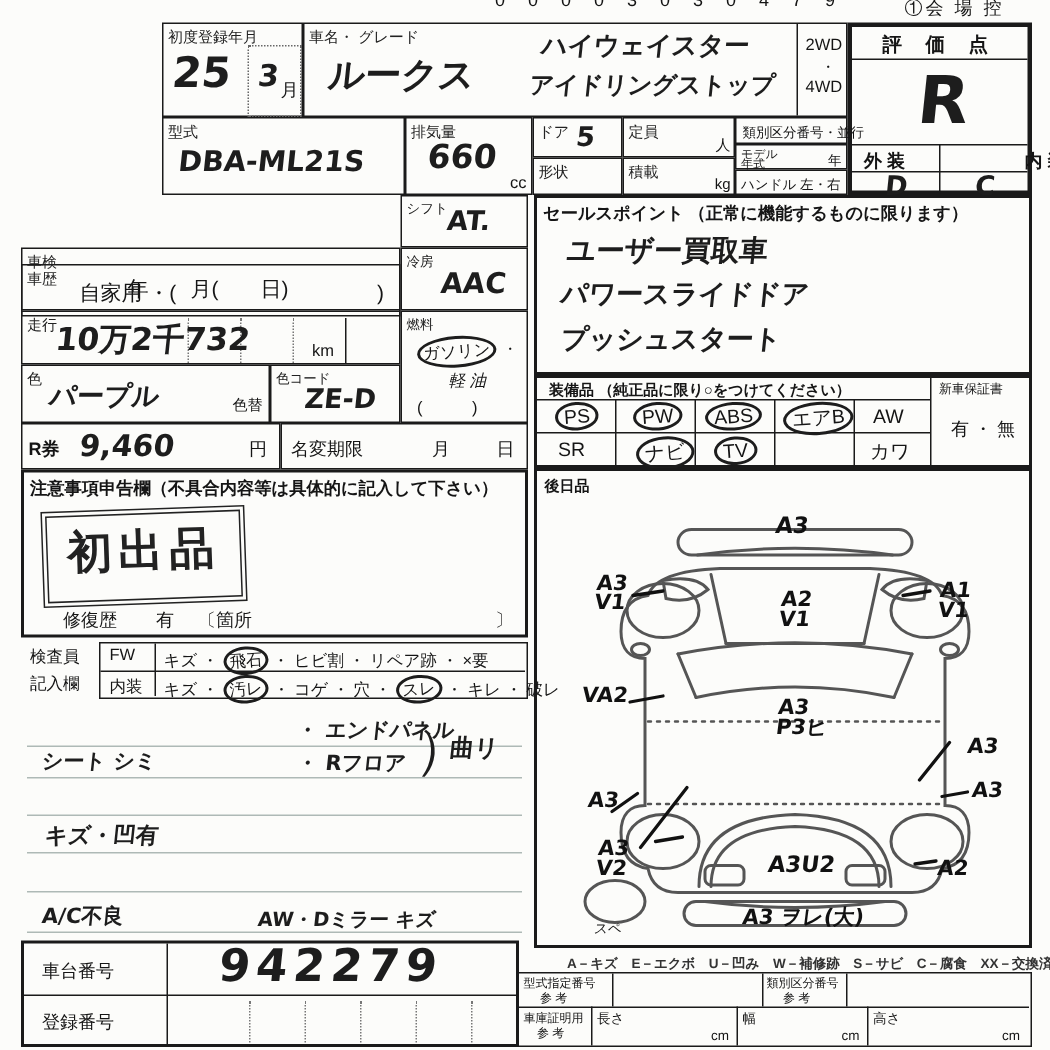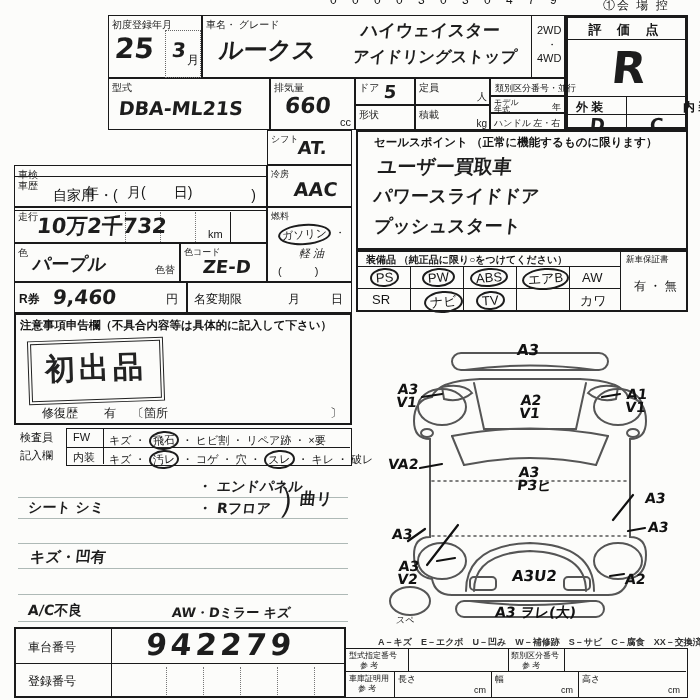--- a/index.html
+++ b/index.html
@@ -222,21 +222,21 @@
     <span class="hw" style="left:130px;top:-2px;font-size:30px;letter-spacing:4px;">942279</span>
     <span class="prt" style="left:12px;top:44px;font-size:12px;">登録番号</span>
     <span class="dotv" style="left:150px;top:38px;height:28px;"></span>
     <span class="dotv" style="left:187px;top:38px;height:28px;"></span>
     <span class="dotv" style="left:224px;top:38px;height:28px;"></span>
     <span class="dotv" style="left:261px;top:38px;height:28px;"></span>
     <span class="dotv" style="left:298px;top:38px;height:28px;"></span>
   </div>
 
   <div class="box med" style="left:356px;top:130px;width:332px;height:120px;">
-    <span class="prt" style="left:4px;top:3px;font-size:11.5px;font-weight:bold;margin-left:12px;">セールスポイント （正常に機能するものに限ります）</span>
+    <span class="prt" style="left:4px;top:3px;font-size:11.5px;font-weight:bold;">セールスポイント （正常に機能するものに限ります）</span>
     <span class="hw" style="left:20px;top:22px;font-size:19px;">ユーザー買取車</span>
     <span class="hw" style="left:16px;top:52px;font-size:18px;">パワースライドドア</span>
     <span class="hw" style="left:16px;top:82px;font-size:18px;">プッシュスタート</span>
   </div>
 
   <div class="box med" style="left:356px;top:250px;width:332px;height:62px;">
     <span class="prt" style="left:8px;top:1px;font-size:10px;font-weight:bold;">装備品 （純正品に限り○をつけてください）</span>
     <span class="vline" style="left:262px;top:0;height:59px;"></span>
     <span class="prt" style="left:268px;top:2px;font-size:8.5px;">新車保証書</span>
     <span class="prt" style="left:276px;top:26px;font-size:12px;">有 ・ 無</span>
@@ -250,20 +250,23 @@
     <span class="prt" style="left:64px;top:16px;font-size:13px;"><span class="circle">PW</span></span>
     <span class="prt" style="left:112px;top:16px;font-size:13px;"><span class="circle">ABS</span></span>
     <span class="prt" style="left:164px;top:16px;font-size:13px;"><span class="circle">エアB</span></span>
     <span class="prt" style="left:224px;top:18px;font-size:13px;">AW</span>
     <span class="prt" style="left:14px;top:40px;font-size:13px;">SR</span>
     <span class="prt" style="left:66px;top:39px;font-size:13px;"><span class="circle">ナビ</span></span>
     <span class="prt" style="left:118px;top:39px;font-size:13px;"><span class="circle">TV</span></span>
     <span class="prt" style="left:222px;top:40px;font-size:13px;">カワ</span>
   </div>
 
+  <div class="box med" style="left:356px;top:312px;width:332px;height:320px;">
+    <span class="prt" style="left:5px;top:3px;font-size:10px;font-weight:bold;">後日品</span>
+  </div>
 
   <svg style="left:370px;top:333px;" width="320" height="295" viewBox="0 0 320 295">
     <g fill="none" stroke="#555" stroke-width="2" stroke-linecap="round">
 
       <rect x="82" y="20" width="156" height="17" rx="9"></rect>
       <path d="M95,37 Q160,28 225,37"></path>
 
       <path d="M110,46 C85,47 66,52 62,64 C48,66 44,76 44,88 C44,100 50,106 60,106
                L60,204 C50,204 44,210 44,222 C44,234 48,244 62,246 C64,256 70,262 82,262
                L238,262 C250,262 256,256 258,246 C272,244 276,234 276,222 C276,210 270,204 260,204

